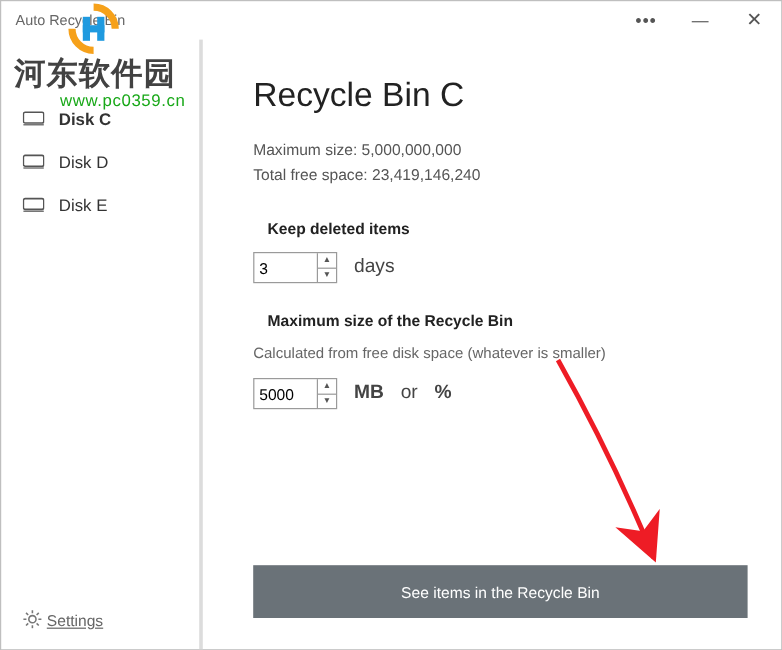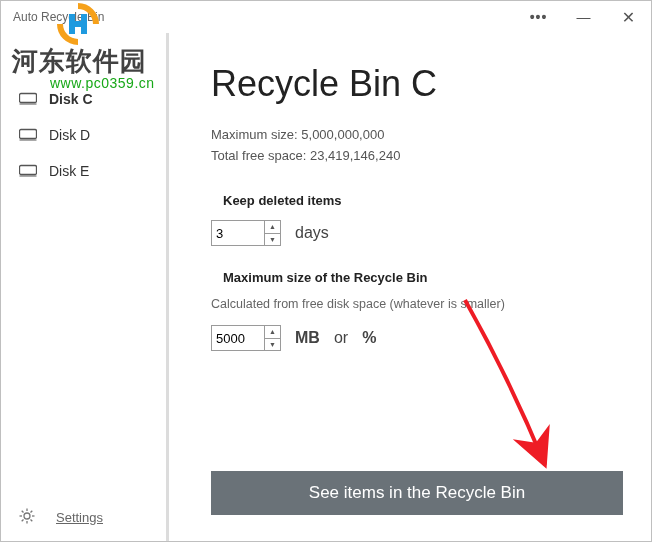--- a/index.html
+++ b/index.html
@@ -9,35 +9,35 @@
 .titlebar-title { flex: 1; }
 .titlebar-btn { width: 45px; height: 32px; display: flex; align-items: center; justify-content: center; color: #555; font-size: 14px; cursor: default; }
 .titlebar-btn.menu { font-weight: bold; letter-spacing: 1px; }
 .titlebar-btn.close { font-size: 16px; }
 .body { flex: 1; display: flex; }
 .sidebar { width: 168px; border-right: 3px solid #dcdcdc; display: flex; flex-direction: column; padding-top: 48px; }
 .side-item { display: flex; align-items: center; gap: 12px; padding: 10px 18px; color: #333; font-size: 14px; cursor: default; }
 .side-item.sel { font-weight: 600; }
 .side-icon svg { width: 18px; height: 14px; display: block; }
 .side-spacer { flex: 1; }
-.settings-item { display: flex; align-items: center; gap: 21px; padding: 14px 18px; color: #666; font-size: 13px; text-decoration: underline; cursor: default; }
+.settings-item { display: flex; align-items: center; gap: 4px; padding: 14px 18px; color: #666; font-size: 13px; text-decoration: underline; cursor: default; }
 .main { flex: 1; padding: 30px 28px 20px 42px; display: flex; flex-direction: column; }
-.heading { font-size: 36px; font-weight: 400; color: #222; margin-bottom: 22px; }
+.heading { font-size: 28px; font-weight: 400; color: #222; margin-bottom: 22px; }
 .stat { font-size: 13px; color: #555; margin-bottom: 6px; }
 .sect-label { font-size: 13px; font-weight: 700; color: #222; margin-top: 24px; margin-bottom: 12px; margin-left: 12px; }
 .row { display: flex; align-items: center; gap: 14px; }
 .spinner { display: flex; width: 70px; height: 26px; border: 1px solid #9a9a9a; background: #fff; }
 .spinner input { flex: 1; border: none; outline: none; font-size: 13px; padding: 0 4px; background: transparent; width: 100%; }
 .spinner .arrows { width: 16px; display: flex; flex-direction: column; border-left: 1px solid #9a9a9a; }
 .spinner .arrows div { flex: 1; display: flex; align-items: center; justify-content: center; font-size: 7px; color: #555; cursor: default; }
 .spinner .arrows div:first-child { border-bottom: 1px solid #9a9a9a; }
 .unit { font-size: 16px; color: #444; }
 .calc { font-size: 12.5px; color: #666; margin-bottom: 14px; }
 .footer-btns { margin-top: auto; display: flex; gap: 12px; padding-bottom: 6px; }
-.btn { flex: 1; height: 44px; background: #6a7278; color: #fff; font-size: 17px; display: flex; align-items: center; justify-content: center; cursor: default; border: none; }
+.btn { flex: 1; height: 44px; background: #6a7278; color: #fff; font-size: 13px; display: flex; align-items: center; justify-content: center; cursor: default; border: none; }
 .watermark { position: absolute; top: 2px; left: 2px; pointer-events: none; }
 .watermark .logo { display: flex; align-items: center; flex-direction: column; }
 .watermark .logo-icon { width: 44px; height: 44px; position: relative; }
 .watermark .cn { font-family: "Microsoft YaHei", sans-serif; font-size: 26px; font-weight: 700; color: #424242; letter-spacing: 1px; margin-left: 2px; position: relative; top: -2px;}
 .watermark .url { font-family: Arial; font-size: 14px; font-weight: 400; color: #18a818; margin-left: 48px; margin-top: -6px; letter-spacing: 0.5px;}
 .arrow-overlay { position: absolute; pointer-events: none; }
 </style>
 </head>
 <body>
 

